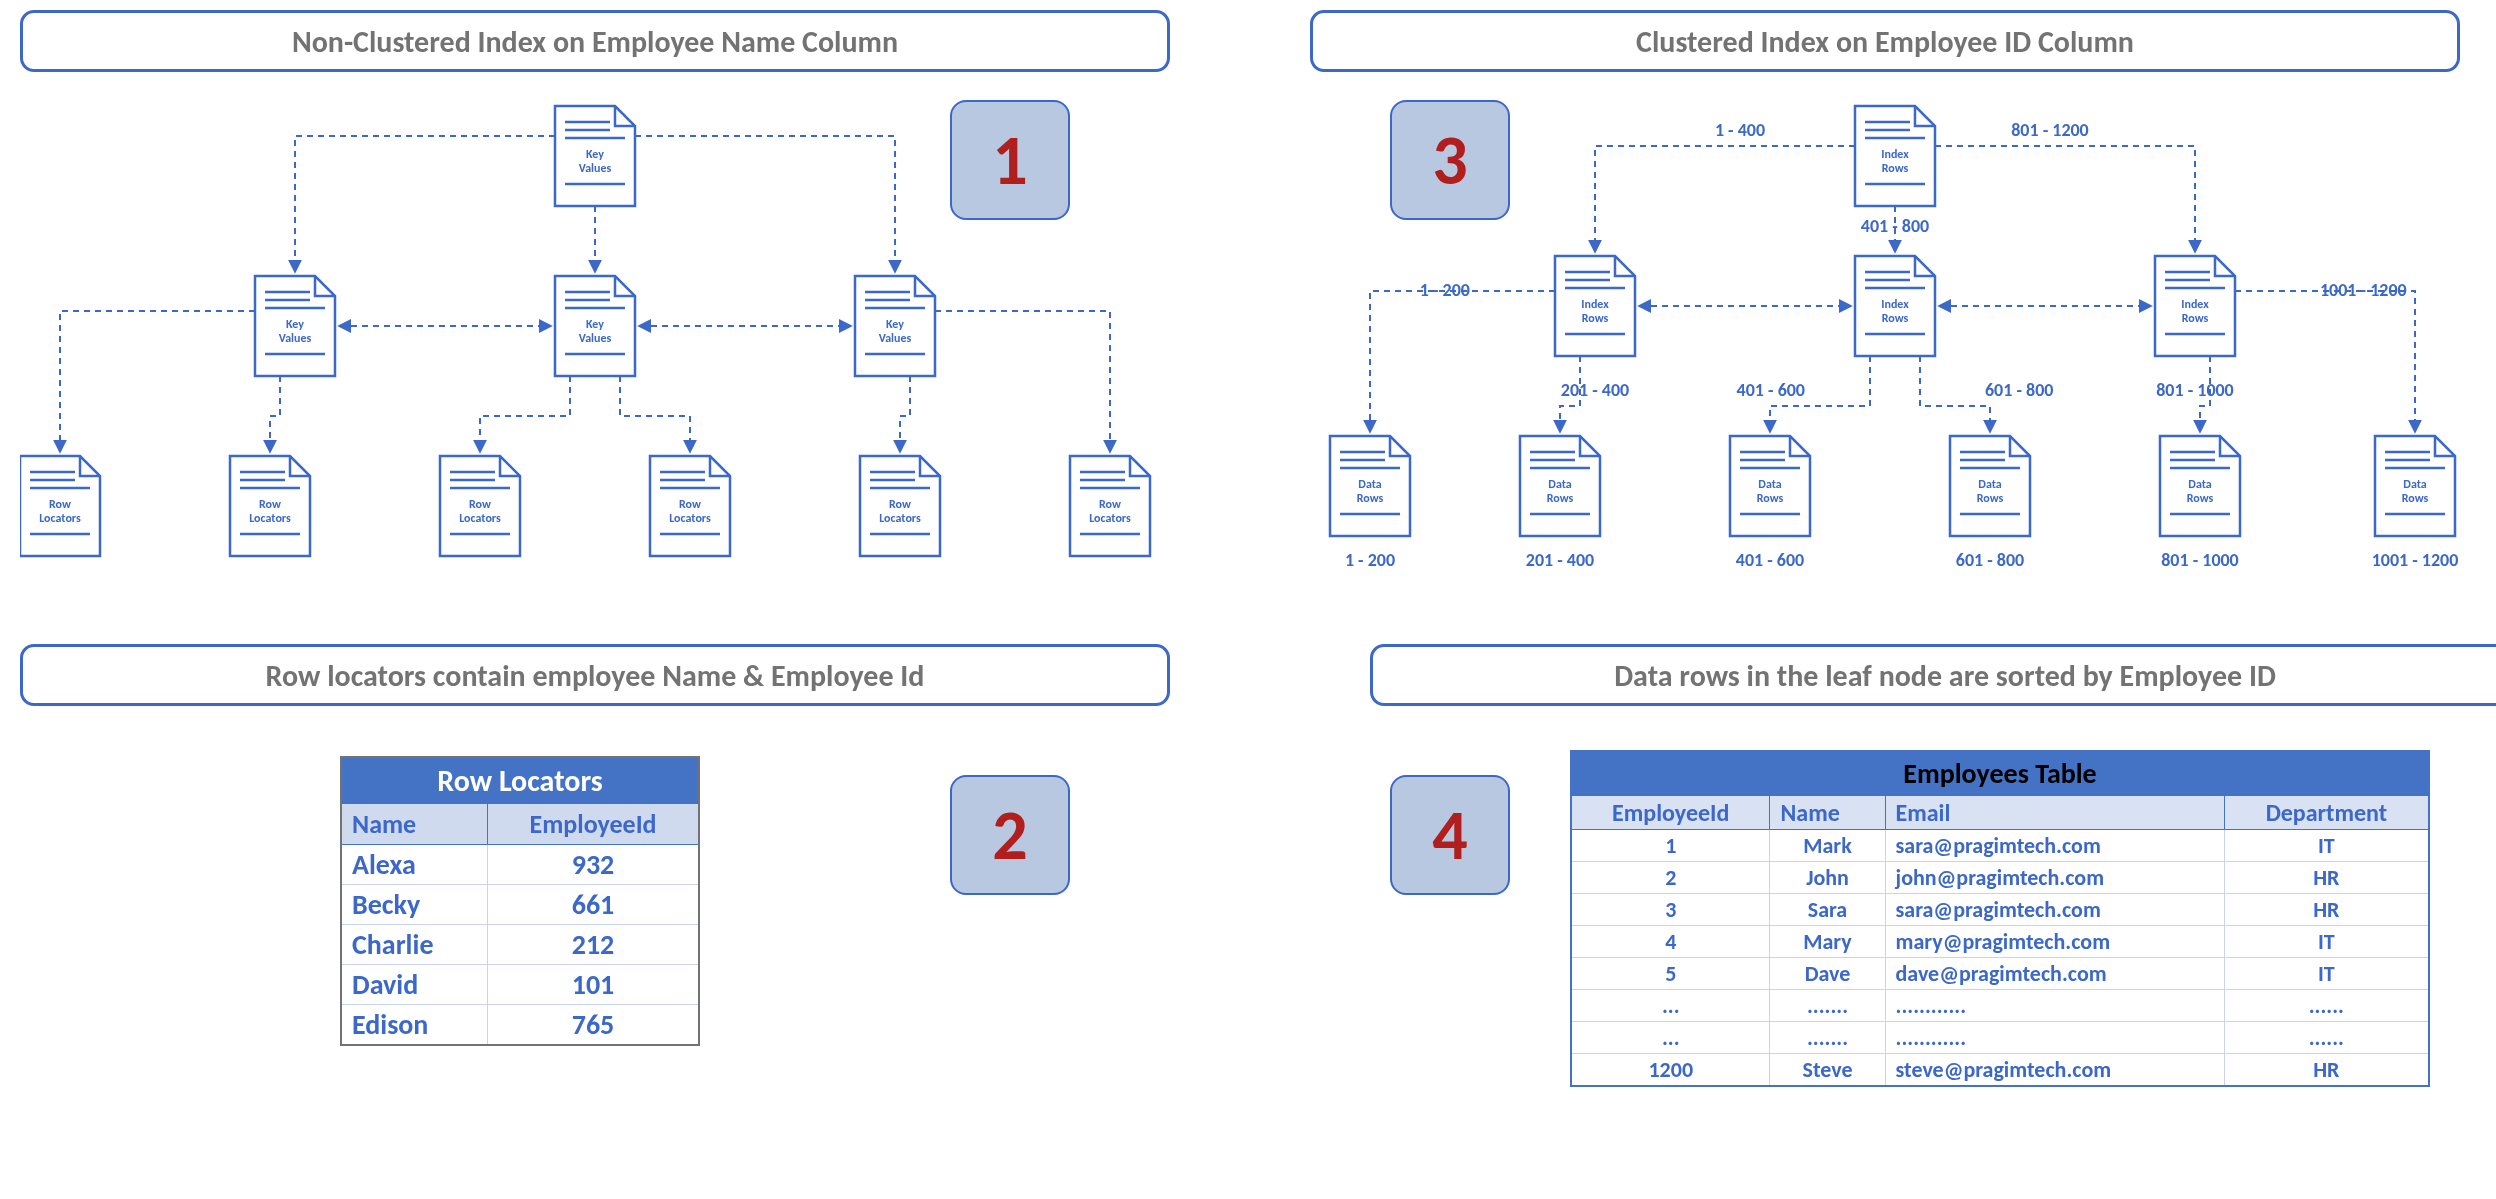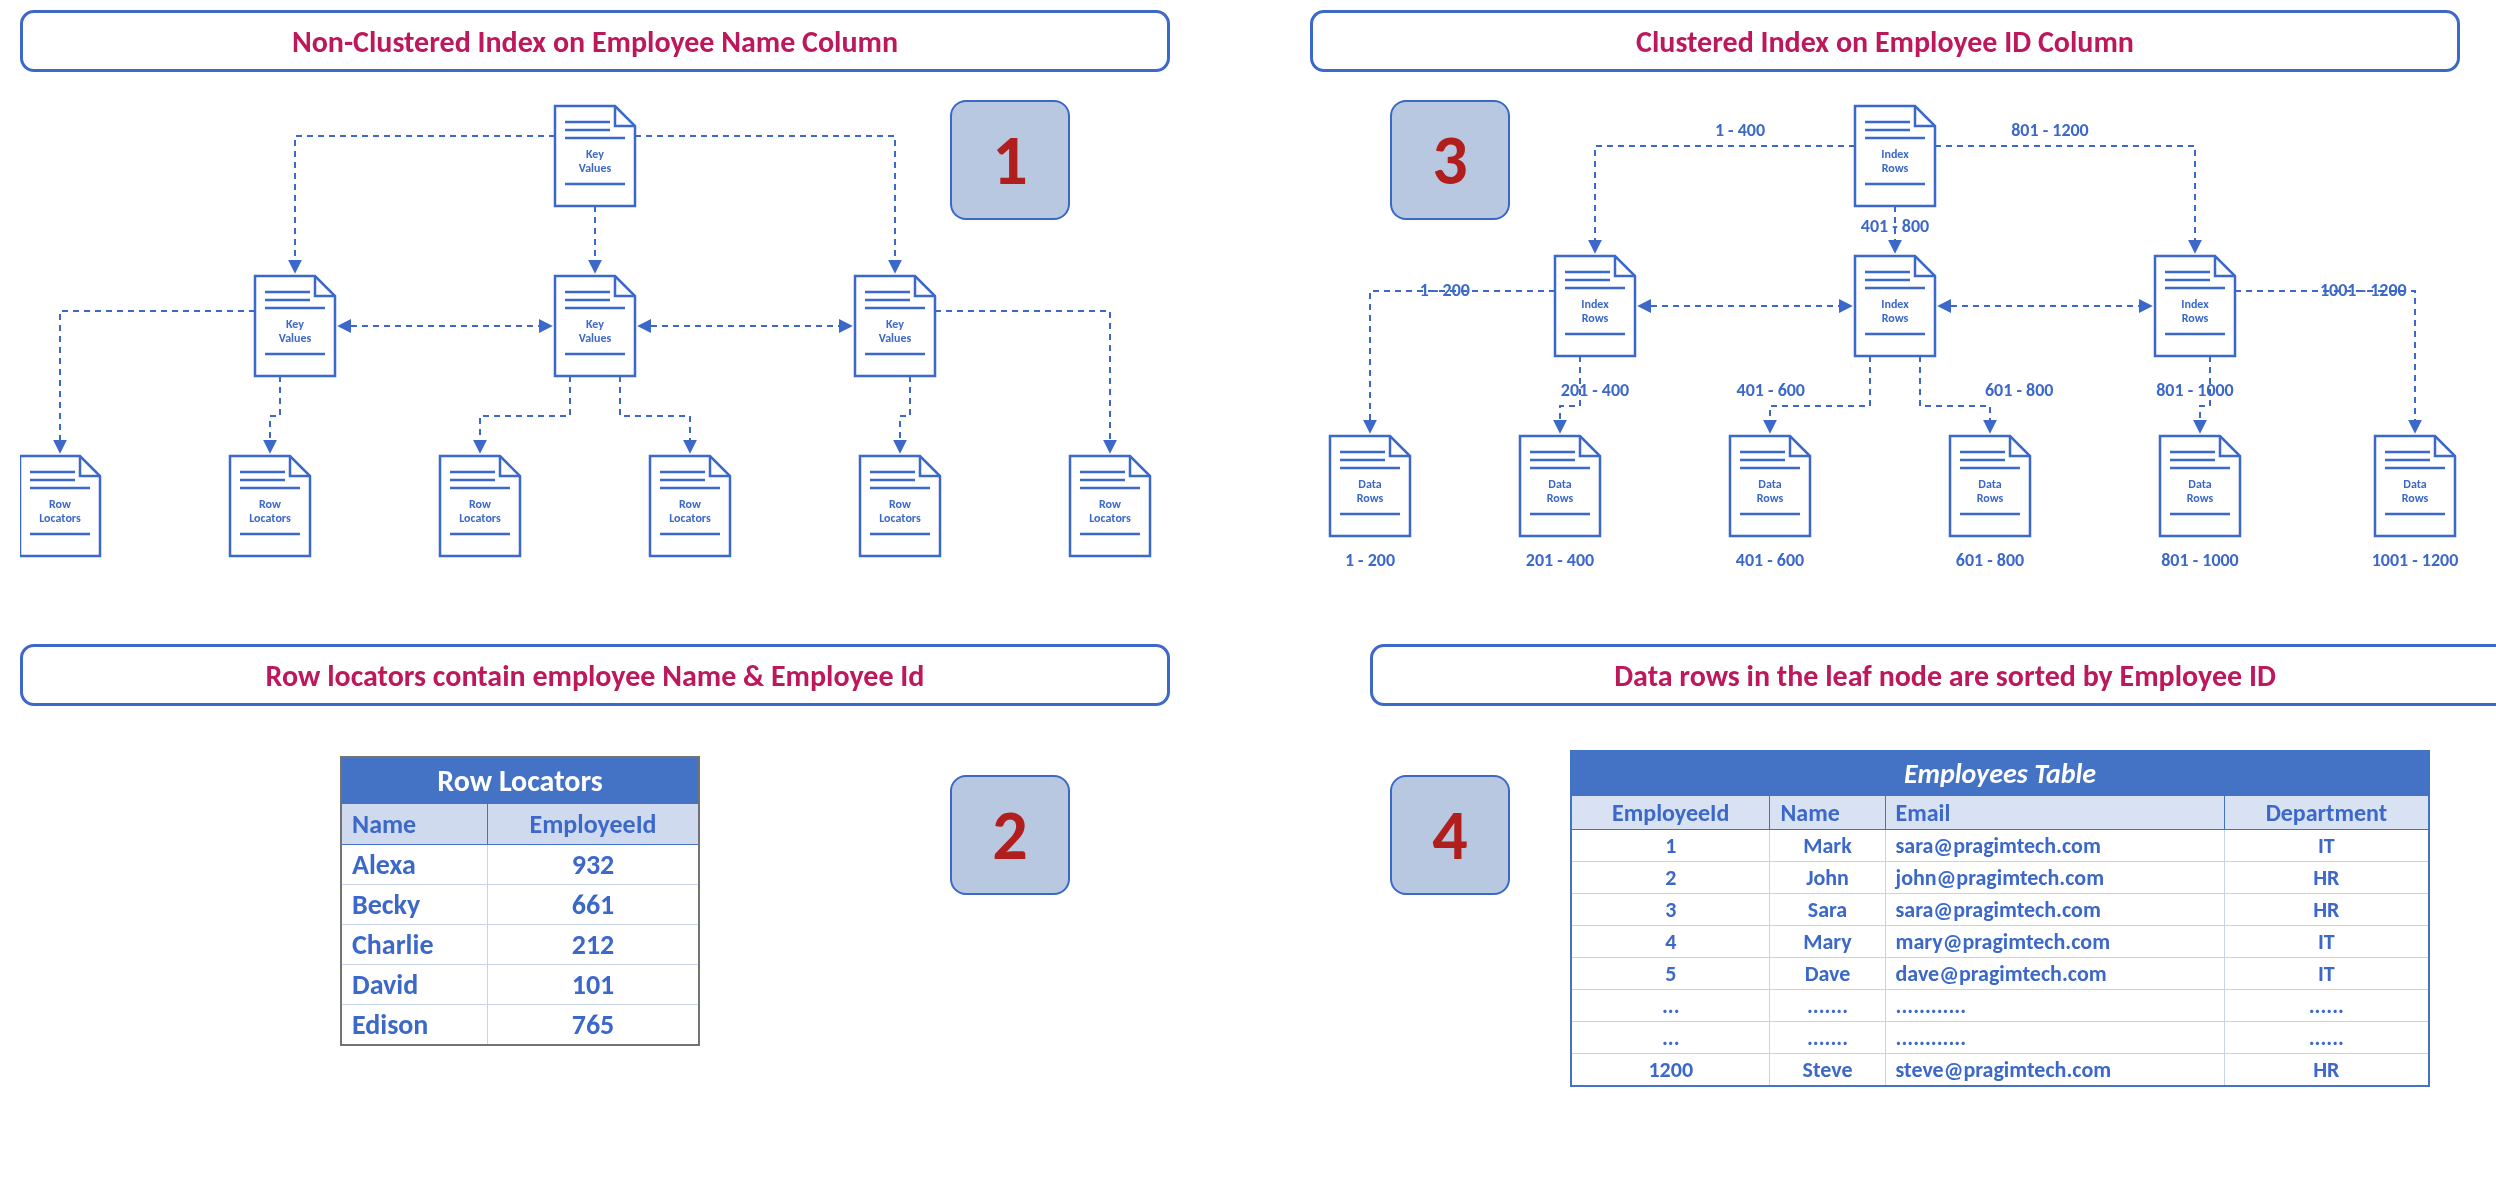--- a/index.html
+++ b/index.html
@@ -17,21 +17,21 @@
   }
   .title-box {
     position: absolute;
     box-sizing: border-box;
     border: 3px solid #3b68c9;
     border-radius: 14px;
     text-align: center;
     display: flex;
     align-items: center;
     justify-content: center;
-    color: #be185d;
+    color: #737373;
     font-size: 30px;
     font-weight: 700;
     background: #ffffff;
   }
   .badge {
     position: absolute;
     box-sizing: border-box;
     width: 120px;
     height: 120px;
     background: #b7c8e0;
@@ -121,25 +121,24 @@
     top: 750px;
     width: 860px;
     border: 2px solid #4472c4;
     border-collapse: collapse;
     color: #3b68c9;
     font-weight: 700;
     background: #fff;
   }
   .employees th.title {
     background: #4472c4;
-    color: #ffffff;
+    color: #000000;
     font-size: 28px;
     padding: 4px 0;
     text-align: center;
-    font-style: italic;
   }
   .employees th.col {
     background: #d9e2f3;
     color: #3b68c9;
     font-size: 24px;
     padding: 2px 10px;
     border: 1px solid #4472c4;
   }
   .employees th.col.left { text-align: left; }
   .employees th.col.center { text-align: center; }

